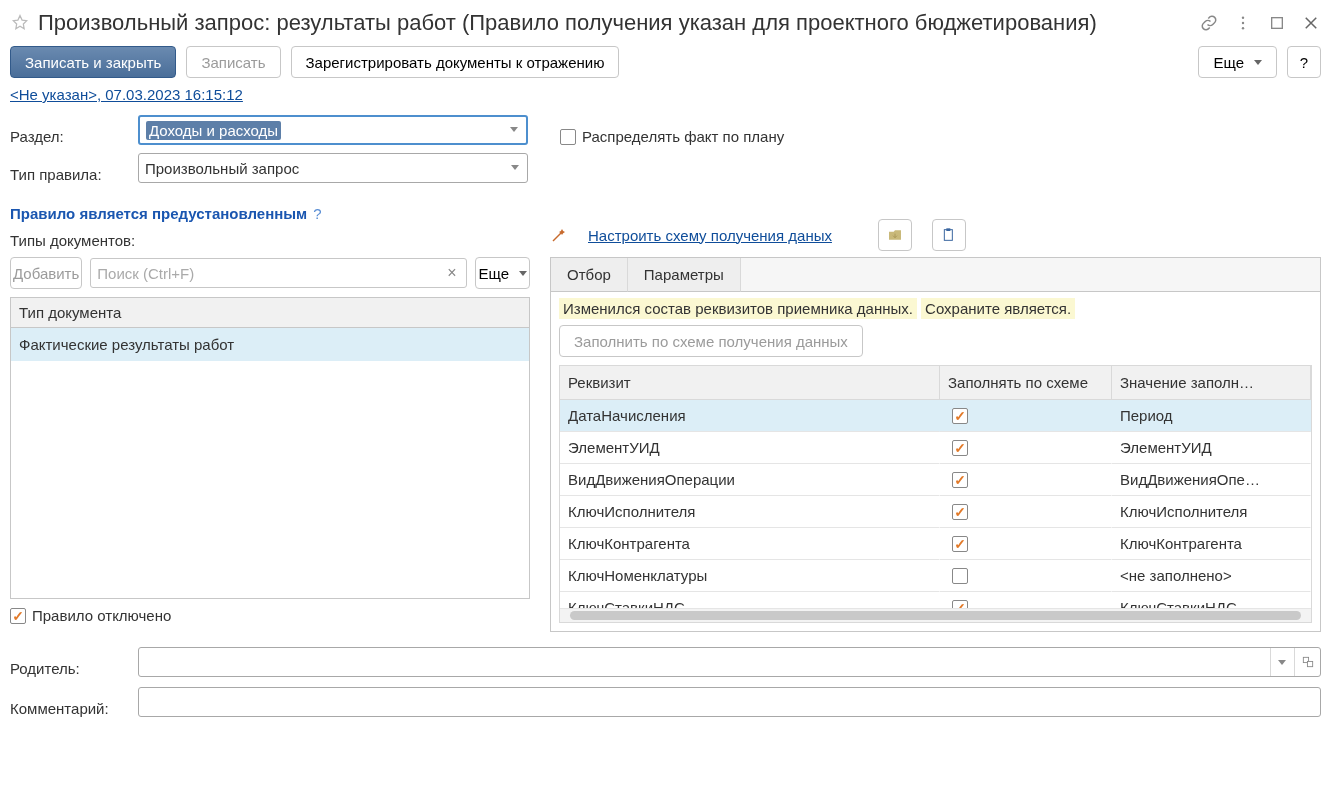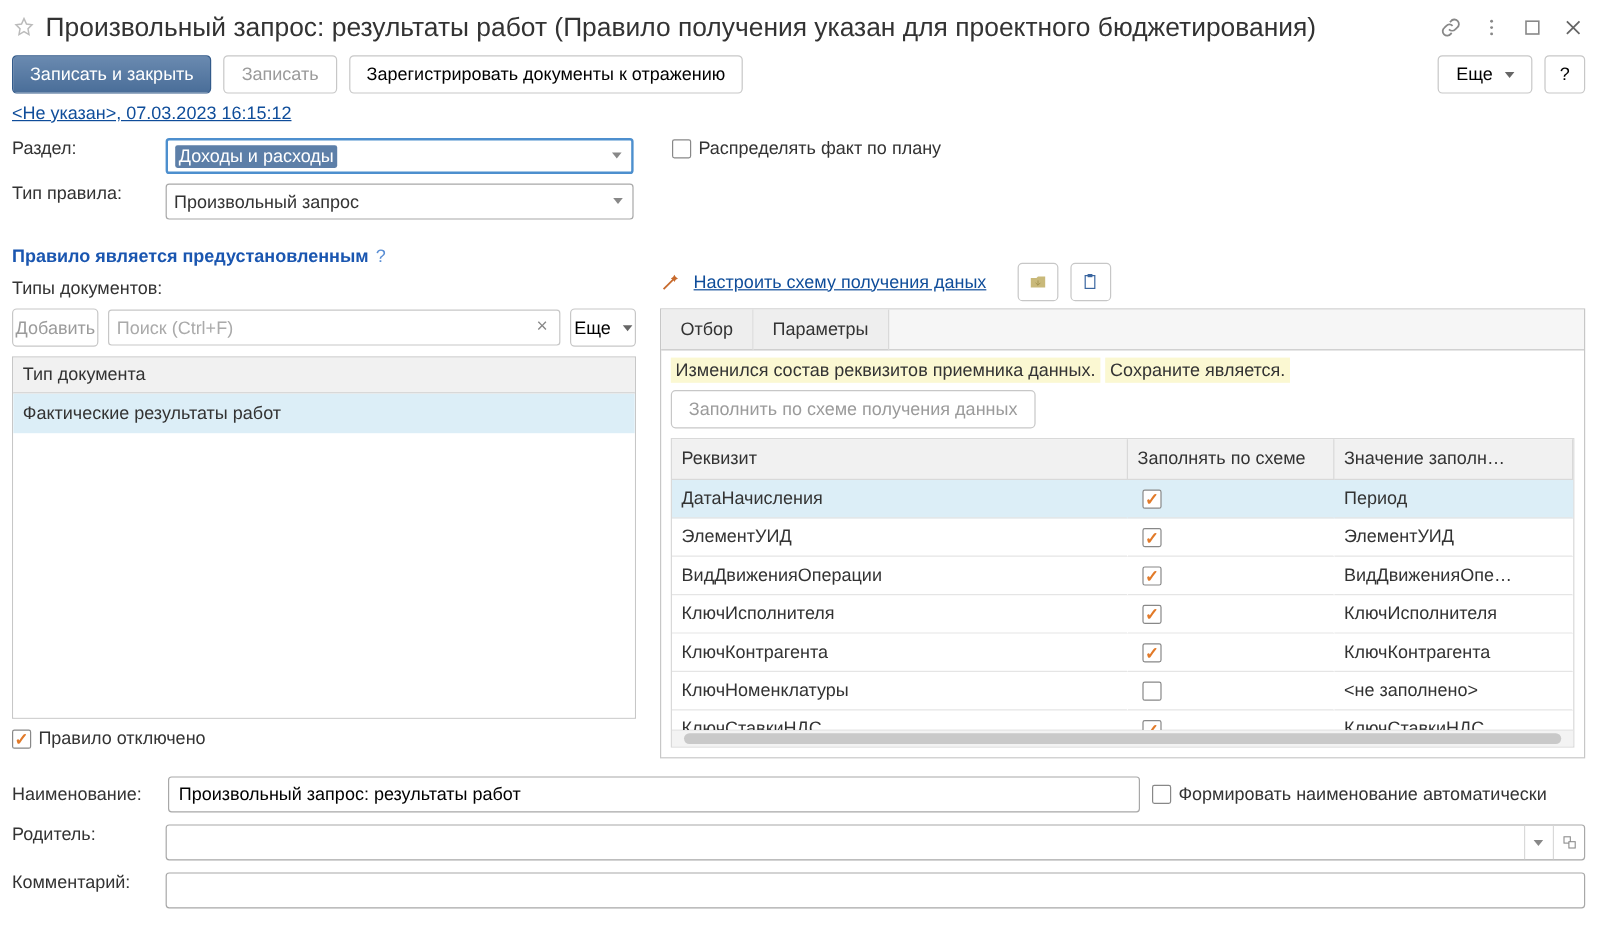--- a/index.html
+++ b/index.html
@@ -83,21 +83,21 @@
   .btn .caret{
     width:0;height:0;border-left:4px solid transparent;border-right:4px solid transparent;
     border-top:5px solid #666;margin-left:4px;
   }
   .spacer{flex:1;}
   .status-line{
     padding:4px 0 8px 0;
   }
   .status-line a{color:var(--link);text-decoration:underline;font-size:15px;}
   .form-row{
-    display:flex;align-items:flex-start;gap:8px;padding:4px 0;
+    display:flex;align-items:flex-end;gap:8px;padding:4px 0;
   }
   .label-col{width:120px;font-size:15px;}
   .field{
     border:1px solid var(--field-border);
     border-radius:3px;
     background:#fff;
     height:30px;
     display:flex;align-items:center;
     padding:0 6px;
     position:relative;
@@ -151,21 +151,21 @@
   .grid-row.sel{background:var(--row-blue);}
   .check-row{display:flex;align-items:center;gap:6px;padding:8px 0;}
   .checkbox{
     width:16px;height:16px;border:1px solid #888;border-radius:2px;background:#fff;
     display:inline-flex;align-items:center;justify-content:center;flex-shrink:0;
   }
   .checkbox.checked::after{
     content:"✓";color:var(--orange);font-weight:bold;font-size:14px;line-height:1;
   }
   .right-toolbar{
-    display:flex;align-items:center;gap:10px;padding:0 0 6px 0;
+    display:flex;align-items:center;gap:20px;padding:0 0 6px 0;
   }
   .right-toolbar .link{
     color:var(--link);text-decoration:underline;cursor:pointer;
     display:flex;align-items:center;gap:4px;
   }
   .magic-icon{
     width:18px;height:18px;display:inline-flex;align-items:center;justify-content:center;
   }
   .right-panel{
     border:1px solid var(--border);
@@ -448,30 +448,20 @@
               </div>
             </div>
           <div class="hscroll"></div>
         </div>
       </div>
     </div>
   </div>
 </div>
 
 <div class="bottom-form">
-  <div class="form-row bottom-row-1">
-    <div class="label-col">Наименование:</div>
-    <div class="field">
-      <input class="plain" value="Произвольный запрос: результаты работ" style="">
-    </div>
-    <label class="check-row">
-      <span class="checkbox"></span>
-      <span>Формировать наименование автоматически</span>
-    </label>
-  </div>
   <div class="form-row">
     <div class="label-col">Родитель:</div>
     <div class="field parent-field">
       <input class="plain" style="">
       <span class="dd"></span>
       <span class="open">
         <svg viewBox="0 0 24 24" width="14" height="14">
             <rect x="4" y="4" width="9" height="9" fill="none" stroke="#888" stroke-width="1.5"></rect>
             <rect x="11" y="11" width="9" height="9" fill="#fff" stroke="#888" stroke-width="1.5"></rect>
           </svg>

